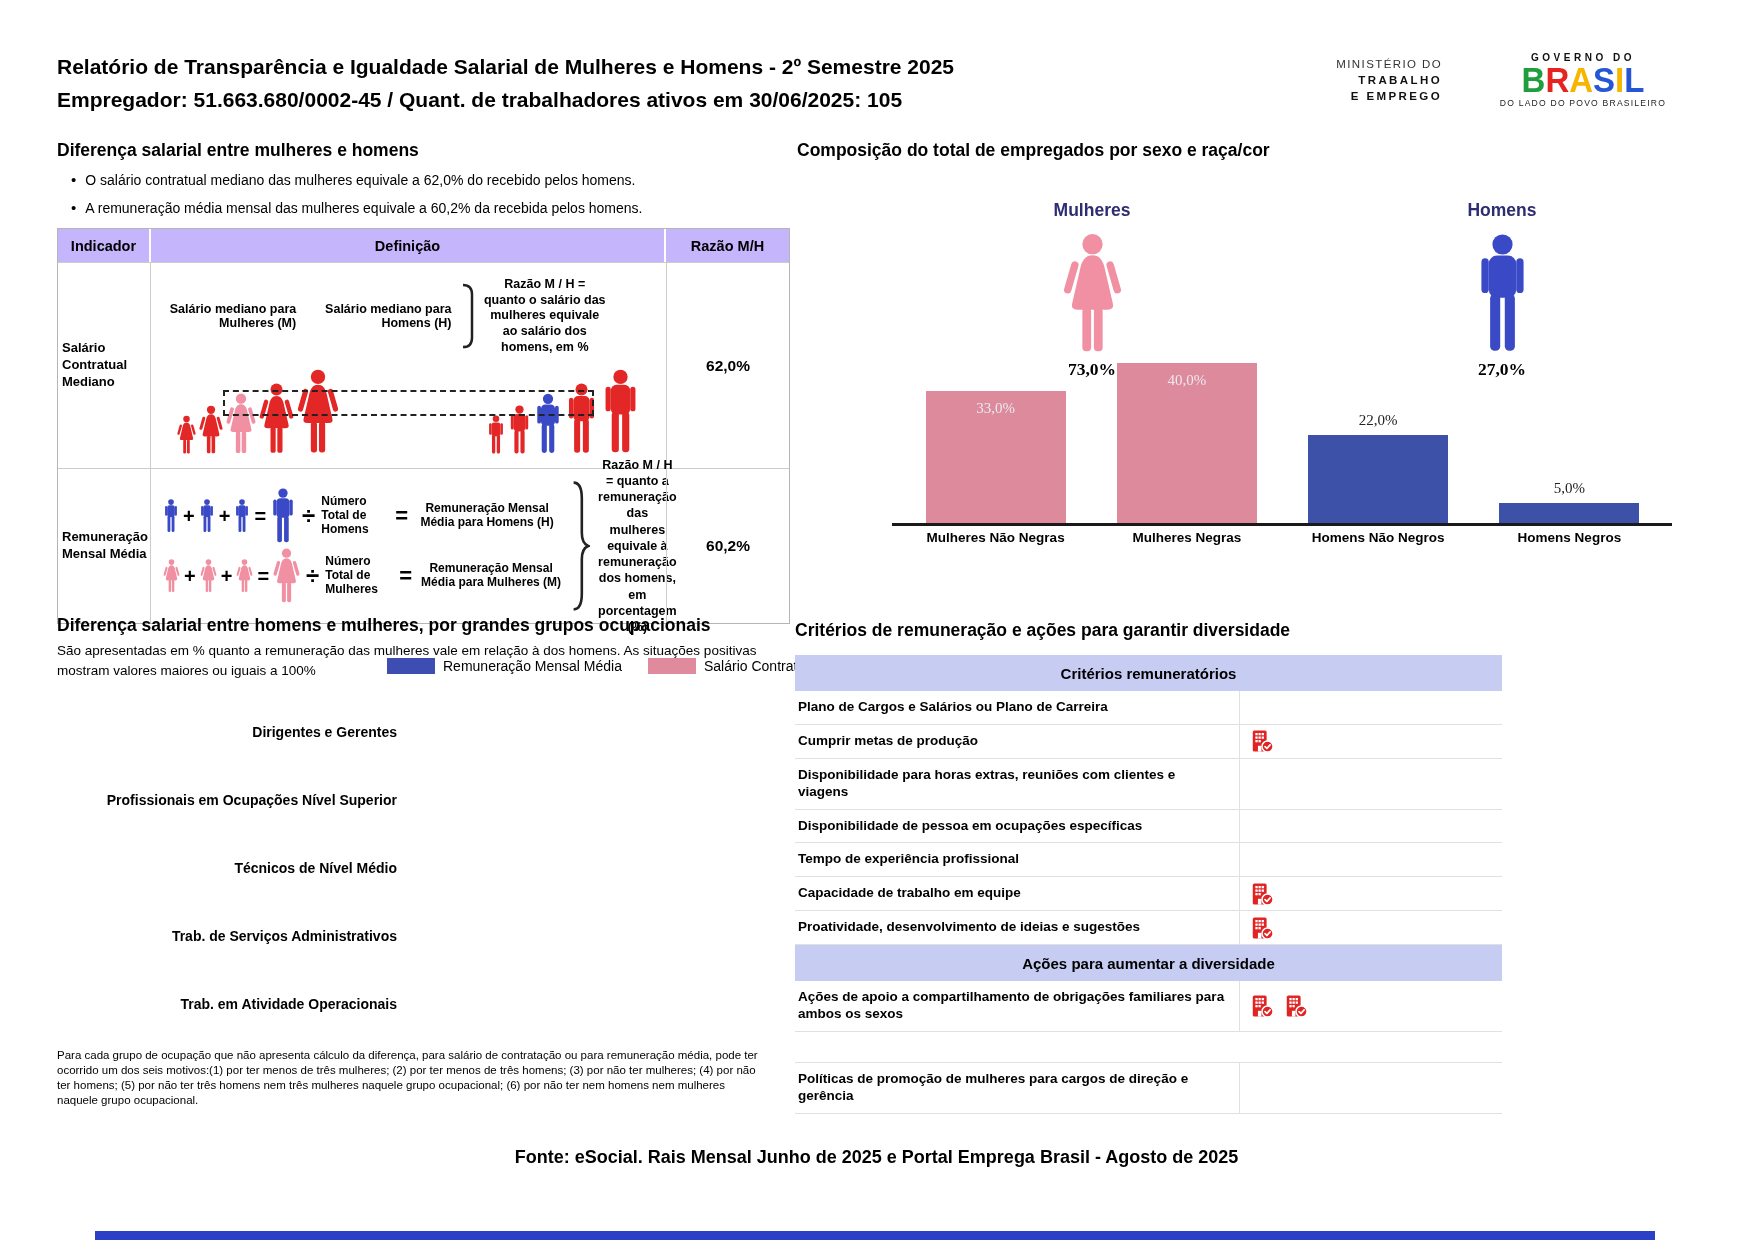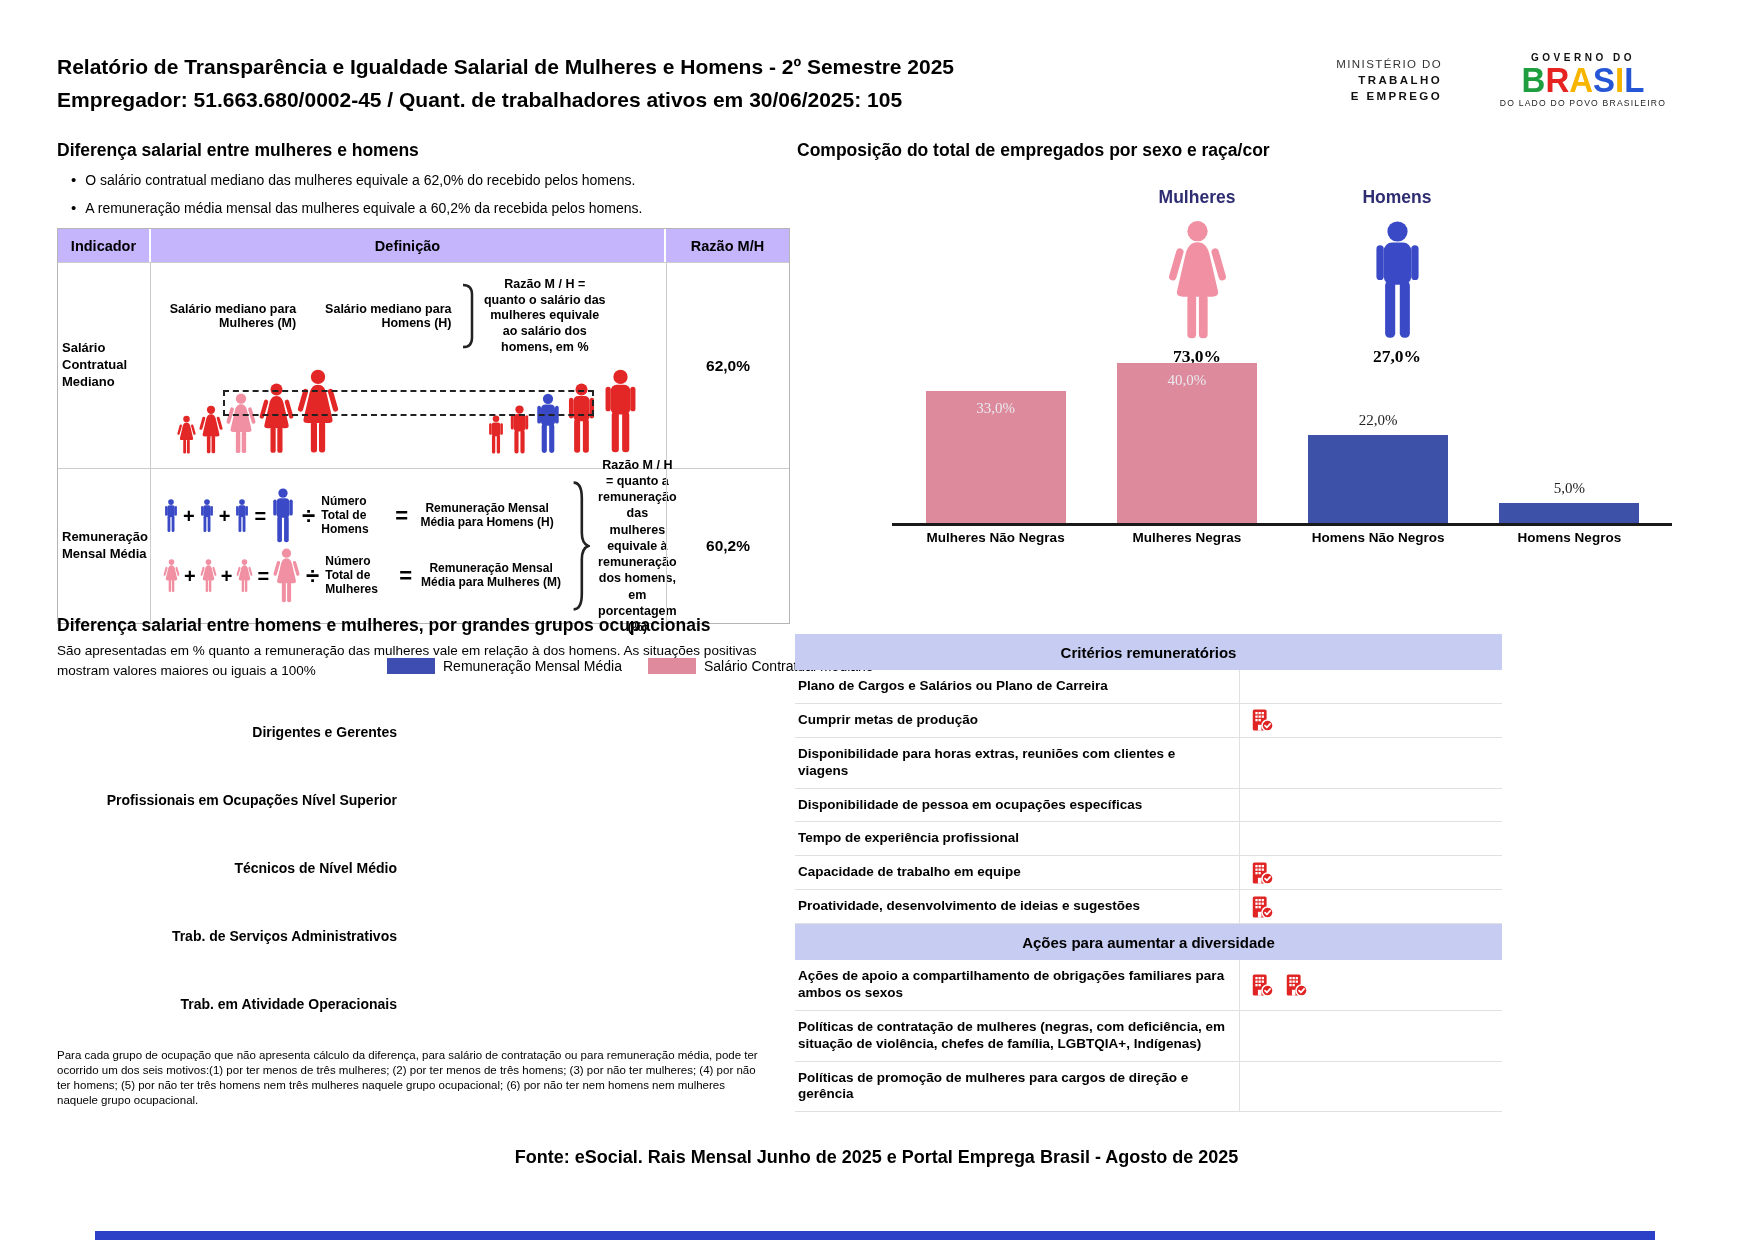--- a/index.html
+++ b/index.html
@@ -54,21 +54,21 @@
   .op-div{font-weight:bold;font-size:24px;margin:0 2px}
   .op-eq{font-weight:bold;font-size:20px}
   .op-eq2{font-weight:bold;font-size:22px;margin:0 4px}
   .divisor{font-weight:bold;font-size:12px;width:66px;line-height:1.15}
   .result{font-weight:bold;font-size:12px;width:142px;text-align:center;line-height:1.15}
   .brace{width:20px;height:132px;flex:0 0 auto}
   .def2-note{width:168px;font-weight:bold;font-size:12.5px;text-align:center;line-height:1.3}
 
   
   .right-top{position:absolute;left:797px;top:140px;width:883px;height:475px}
-  .pictos{display:flex;justify-content:center;padding:0 78px 0 195px;margin-top:26px}
+  .pictos{display:flex;justify-content:space-between;padding:0 78px 0 195px;margin-top:39px}
   .picto{width:200px;text-align:center}
   .picto-label{font-size:17.5px;font-weight:bold;color:#2e2d72;margin-bottom:12px}
   .picto-pct{font-family:"Liberation Serif",serif;font-weight:bold;font-size:17.5px;margin-top:4px}
   .bars{position:absolute;left:103px;top:223px;width:765px;height:160px;display:flex;align-items:flex-end}
   .bar-slot{flex:1;position:relative;display:flex;justify-content:center;align-items:flex-end}
   .bar{width:140px;position:relative}
   .bar-label{font-family:"Liberation Serif",serif;font-size:15px}
   .bar-label.inside{position:absolute;top:9px;left:0;right:0;text-align:center;color:#e9e9ef}
   .bar-label.above{position:absolute;left:0;right:0;text-align:center;color:#222}
   .baseline{position:absolute;left:95px;top:383px;width:780px;height:3px;background:#1a1a1a}
@@ -357,20 +357,21 @@
           <div class="occ-label">Trab. de Serviços Administrativos</div>
         </div>
         <div class="occ-row">
           <div class="occ-label">Trab. em Atividade Operacionais</div>
         </div>
       </div>
     <div class="occ-note">Para cada grupo de ocupação que não apresenta cálculo da diferença, para salário de contratação ou para remuneração média, pode ter ocorrido um dos seis motivos:(1) por ter menos de três mulheres; (2) por ter menos de três homens; (3) por não ter mulheres; (4) por não ter homens; (5) por não ter três homens nem três mulheres naquele grupo ocupacional; (6) por não ter nem homens nem mulheres naquele grupo ocupacional.</div>
   </section>
 
   <section class="right-bottom">
+    <div class="sec-title">Critérios de remuneração e ações para garantir diversidade</div>
     <div class="crit-table">
       <div class="crit-head">Critérios remuneratórios</div>
       <div>
           <div class="crit-row">
             <div class="crit-label">Plano de Cargos e Salários ou Plano de Carreira</div>
             <div class="crit-icons"></div>
           </div>
           <div class="crit-row">
             <div class="crit-label">Cumprir metas de produção</div>
             <div class="crit-icons">
@@ -415,21 +416,20 @@
             <div class="crit-icons">
               <svg class="bld" viewBox="0 0 26 26">
                 <use href="#sym-building"></use>
               </svg>
               <svg class="bld" viewBox="0 0 26 26">
                 <use href="#sym-building"></use>
               </svg>
             </div>
           </div>
           <div class="crit-row">
-            <div class="crit-label">Políticas de contratação de mulheres (negras, com deficiência, em situação de violência, chefes de família, LGBTQIA+, Indígenas)</div>
             <div class="crit-icons"></div>
           </div>
           <div class="crit-row">
             <div class="crit-label">Políticas de promoção de mulheres para cargos de direção e gerência</div>
             <div class="crit-icons"></div>
           </div>
         </div>
     </div>
   </section>
 

